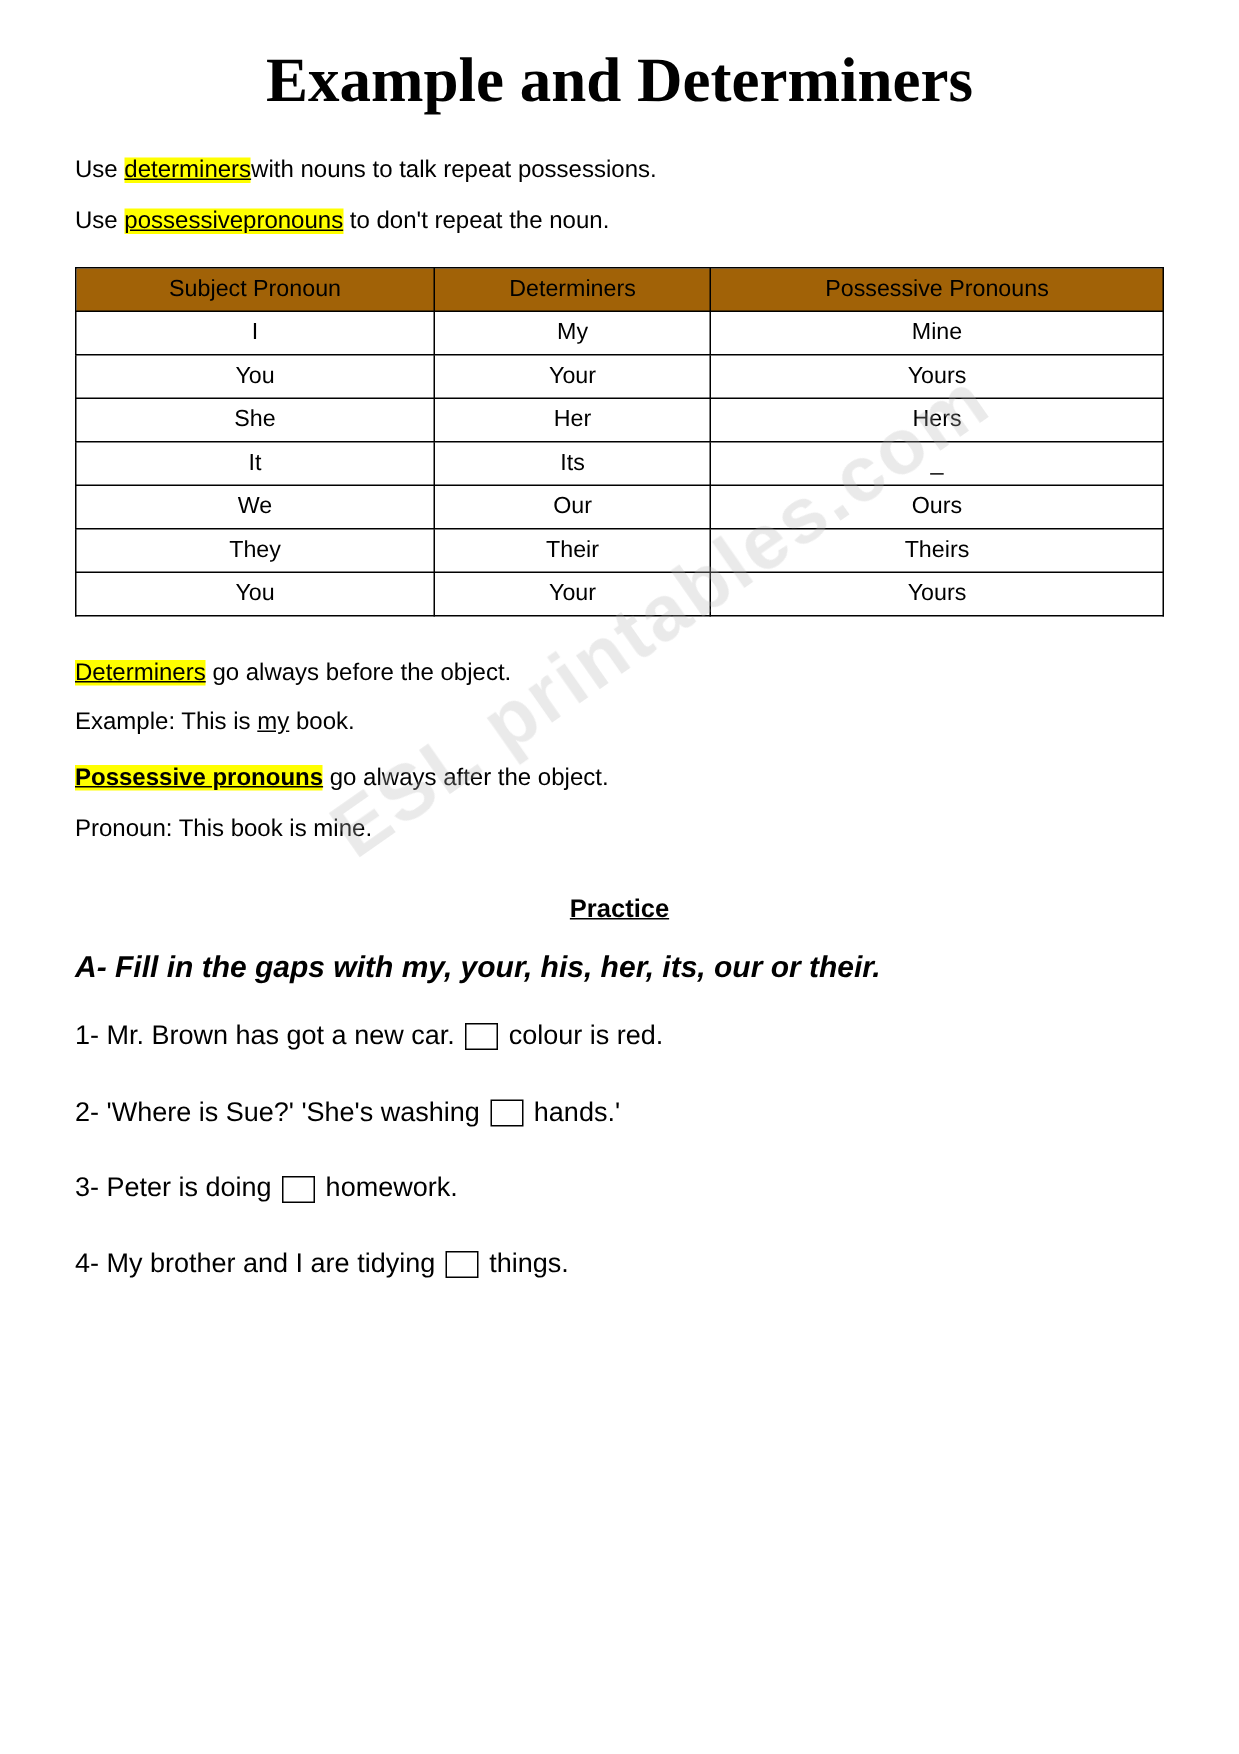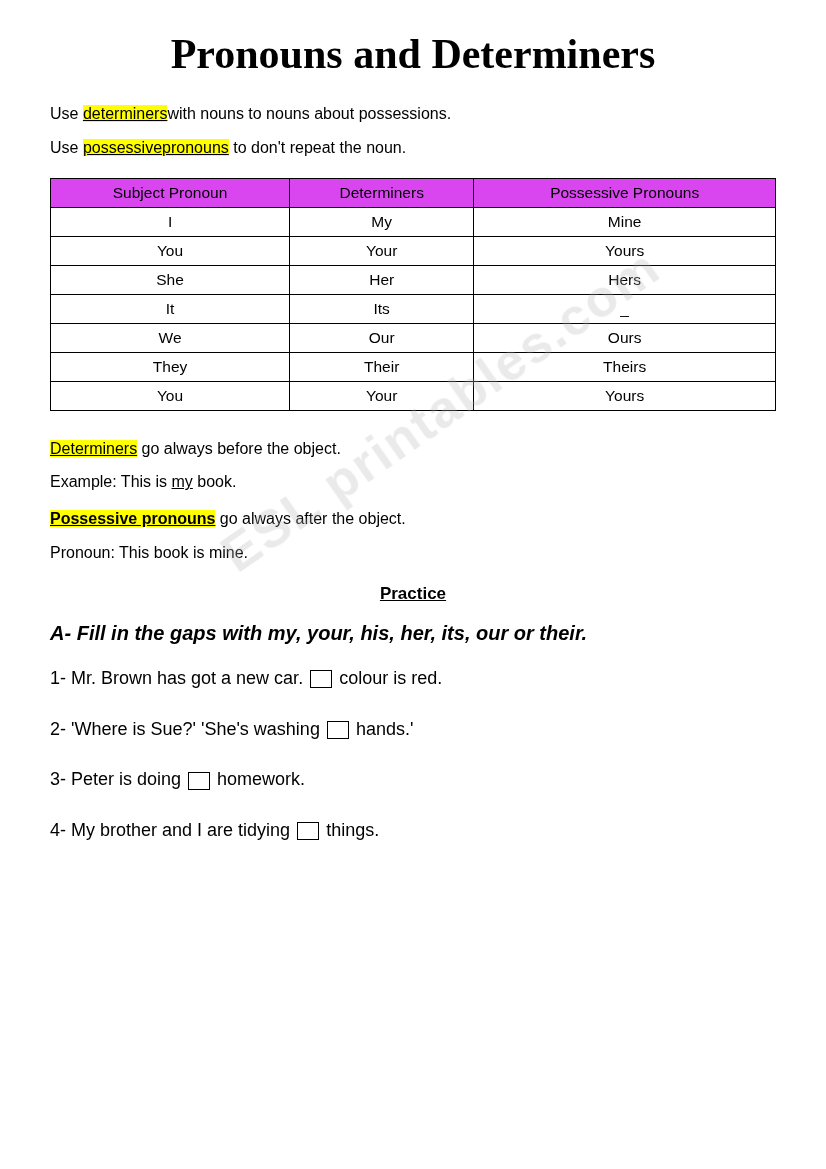--- a/index.html
+++ b/index.html
@@ -51,35 +51,35 @@
     }
 
     .pronoun-table th, .pronoun-table td {
       border: 1px solid #000;
       text-align: center;
       padding: 5px 8px;
     }
 
     .pronoun-table th {
       font-weight: normal;
-      background: #d946ef;
+      background: #a16207;
     }
 
     .rules-section {
       margin-top: 20px;
       font-size: 16px;
       line-height: 1.7;
     }
 
     .rule-line {
       margin-bottom: 6px;
     }
 
     .practice-section {
-      margin-top: 18px;
+      margin-top: 30px;
       font-size: 16px;
     }
 
     .practice-title {
       text-align: center;
       font-size: 17px;
       font-weight: bold;
       text-decoration: underline;
       margin-bottom: 14px;
     }
@@ -131,24 +131,24 @@
     }
 
     .mine-underline {
     }
   </style>
 </head>
 <body>
 
 <div class="watermark">ESL printables.com</div>
 
-<h1 class="page-title">Pronouns and Determiners</h1>
+<h1 class="page-title">Example and Determiners</h1>
 
 <div class="intro-text">
-  <span>Use </span><span class="highlight-yellow underline">determiners</span><span>with nouns to nouns about possessions.</span>
+  <span>Use </span><span class="highlight-yellow underline">determiners</span><span>with nouns to talk repeat possessions.</span>
 </div>
 
 <div class="intro-text">
   <span>Use </span><span class="highlight-yellow underline">possessivepronouns</span><span> to don't repeat the noun.</span>
 </div>
 
 <div class="table-section">
   <table class="pronoun-table">
     <thead>
       <tr>

